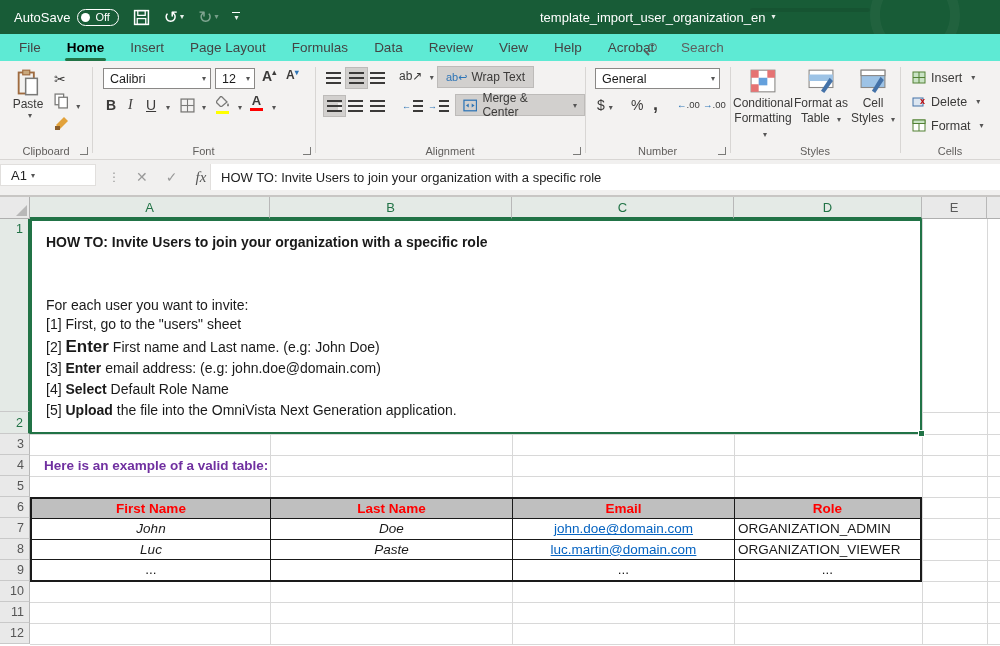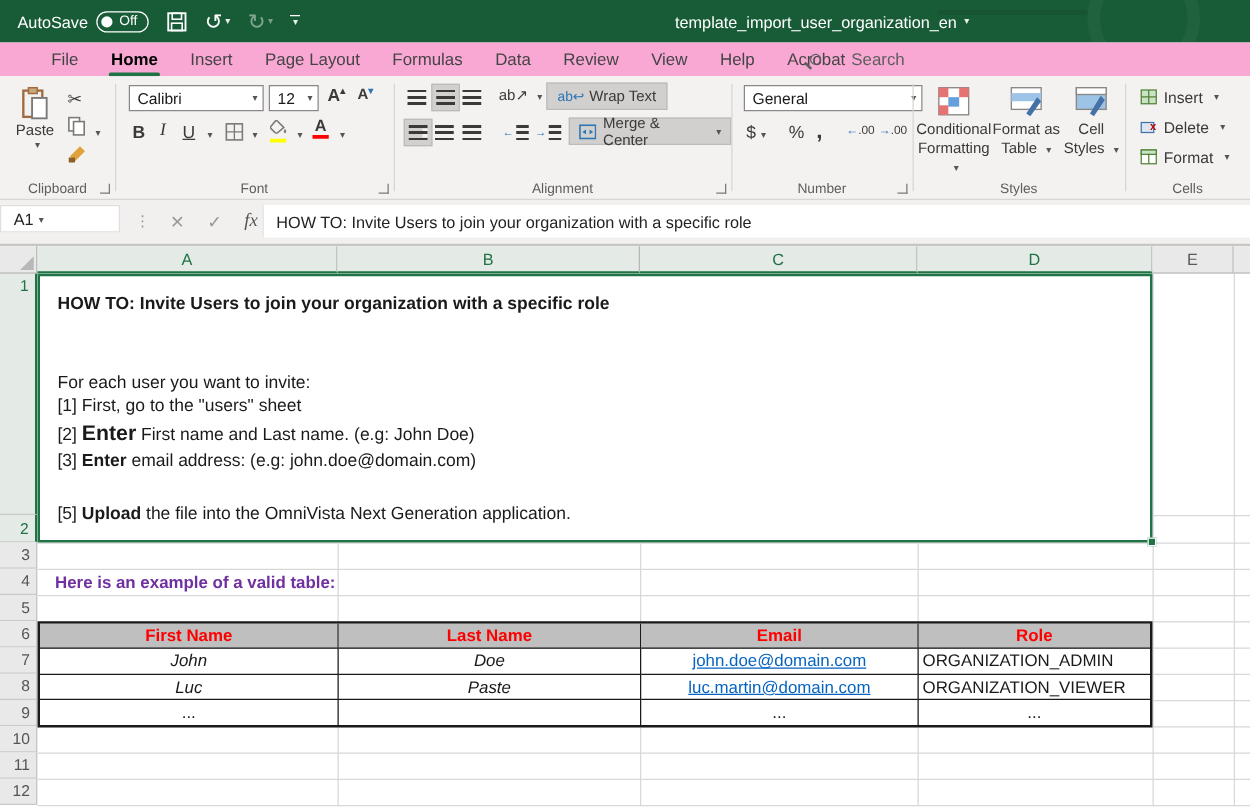--- a/index.html
+++ b/index.html
@@ -25,21 +25,21 @@
   .uarrow { font-size:17px; line-height:1; }
   .dim { opacity:.45; }
   .mini-carets { font-size:8px; line-height:1; opacity:.9; }
   .qat-more { display:flex; flex-direction:column; align-items:center; }
   .qat-more .bar { width:8px; height:1.5px; background:#fff; margin-bottom:1px; }
   .doc-title { position:absolute; left:540px; top:0; height:34px; display:flex;
     align-items:center; gap:6px; font-size:13px; color:#fff; }
 
   
   .tabrow { position:absolute; left:0; top:34px; width:1000px; height:27px;
-    background:#f9a8d4; display:flex; align-items:stretch; padding-left:28px; font-size:13.5px; color:#444; }
+    background:#5eead4; display:flex; align-items:stretch; padding-left:6px; font-size:13.5px; color:#444; }
   .tab { padding:0 13px; display:flex; align-items:center; position:relative; }
   .tab.active { color:#000; font-weight:bold; }
   .tab.active::after { content:""; position:absolute; left:11px; right:11px; bottom:0;
     height:3px; background:#217346; border-radius:2px; }
   .searchbox { position:absolute; left:648px; top:34px; height:27px; display:flex;
     align-items:center; gap:24px; color:#5E5E5E; font-size:13.5px; }
   .mag { width:9px; height:9px; border:1.5px solid #5E5E5E; border-radius:50%; position:relative; }
   .mag::after { content:""; position:absolute; left:-5px; top:8px; width:6px; height:1.5px;
     background:#5E5E5E; transform:rotate(45deg); }
 
@@ -321,21 +321,21 @@
       </svg>
       <span>Merge &amp; Center</span>
       <span class="dd">▾</span>
     </div>
     <div class="grp-label">Alignment</div>
     <div class="launcher"></div>
   </div>
   <div class="gsep" style="left:585px;"></div>
 
   <div class="grp" style="left:585px;width:145px;">
-    <div class="combo abs" style="left:10px;top:7px;width:143px;">
+    <div class="combo abs" style="left:10px;top:7px;width:125px;">
       <span class="flex">General</span>
       <span class="dd">▾</span>
     </div>
     <div class="abs" style="left:12px;top:36px;font-size:14px;">$<span class="dd">▾</span></div>
     <div class="abs" style="left:46px;top:36px;font-size:14px;">%</div>
     <div class="abs" style="left:68px;top:33px;font-size:18px;font-weight:bold;">,</div>
     <div class="abs" style="left:92px;top:38px;font-size:9.5px;"><span style="color:#2E75B6;">←</span>.00</div>
     <div class="abs" style="left:118px;top:38px;font-size:9.5px;"><span style="color:#2E75B6;">→</span>.00</div>
     <div class="grp-label">Number</div>
     <div class="launcher"></div>
@@ -502,20 +502,21 @@
       <div class="hline" style="top:383px;"></div>
     <div class="hline" style="top:404px;"></div>
       <div class="hline" style="top:425px;"></div>
 
     <div class="merged">
       <div class="ins ins-title">HOW TO: Invite Users to join your organization with a specific role</div>
       <div class="ins" style="top:36px;margin-top:40px;">For each user you want to invite:</div>
       <div class="ins" style="top:95px;"><span>[1] </span><b></b><span>First, go to the "users" sheet</span></div>
       <div class="ins" style="top:116px;"><span>[2] </span><b class="xl">Enter</b><span> First name and Last name. (e.g: John Doe)</span></div>
       <div class="ins" style="top:139px;"><span>[3] </span><b>Enter</b><span> email address: (e.g: john.doe@domain.com)</span></div>
+      <div class="ins" style="top:160px;"><span>[4] </span><b>Select</b><span> Default Role Name</span></div>
       <div class="ins" style="top:181px;"><span>[5] </span><b>Upload</b><span> the file into the OmniVista Next Generation application.</span></div>
     </div>
     <div class="handle"></div>
 
     <div class="caption">Here is an example of a valid table:</div>
 
     <div class="xtable">
       <div class="trow thead">
         <div class="tcell c0">
             <span>First Name</span>

